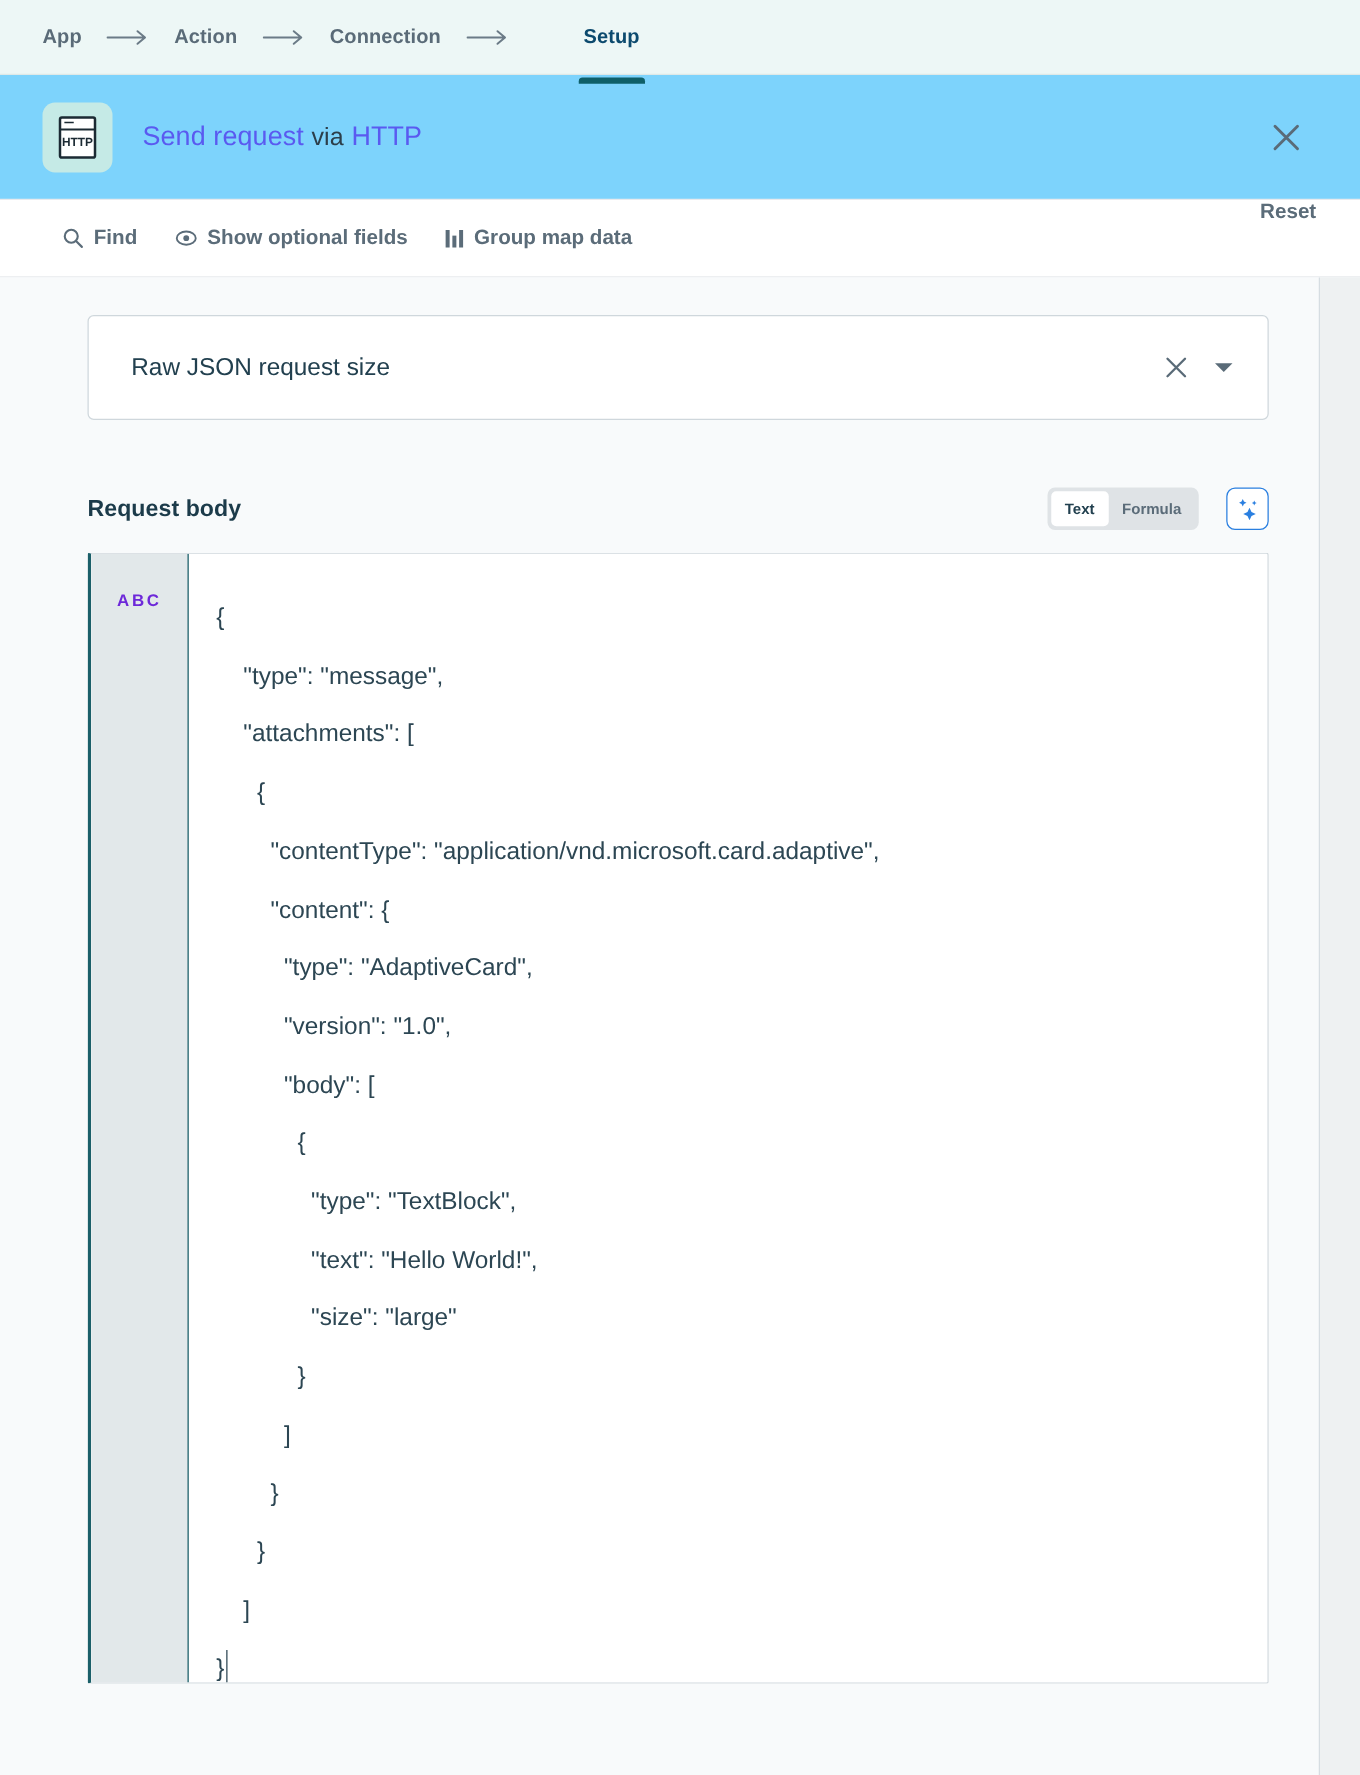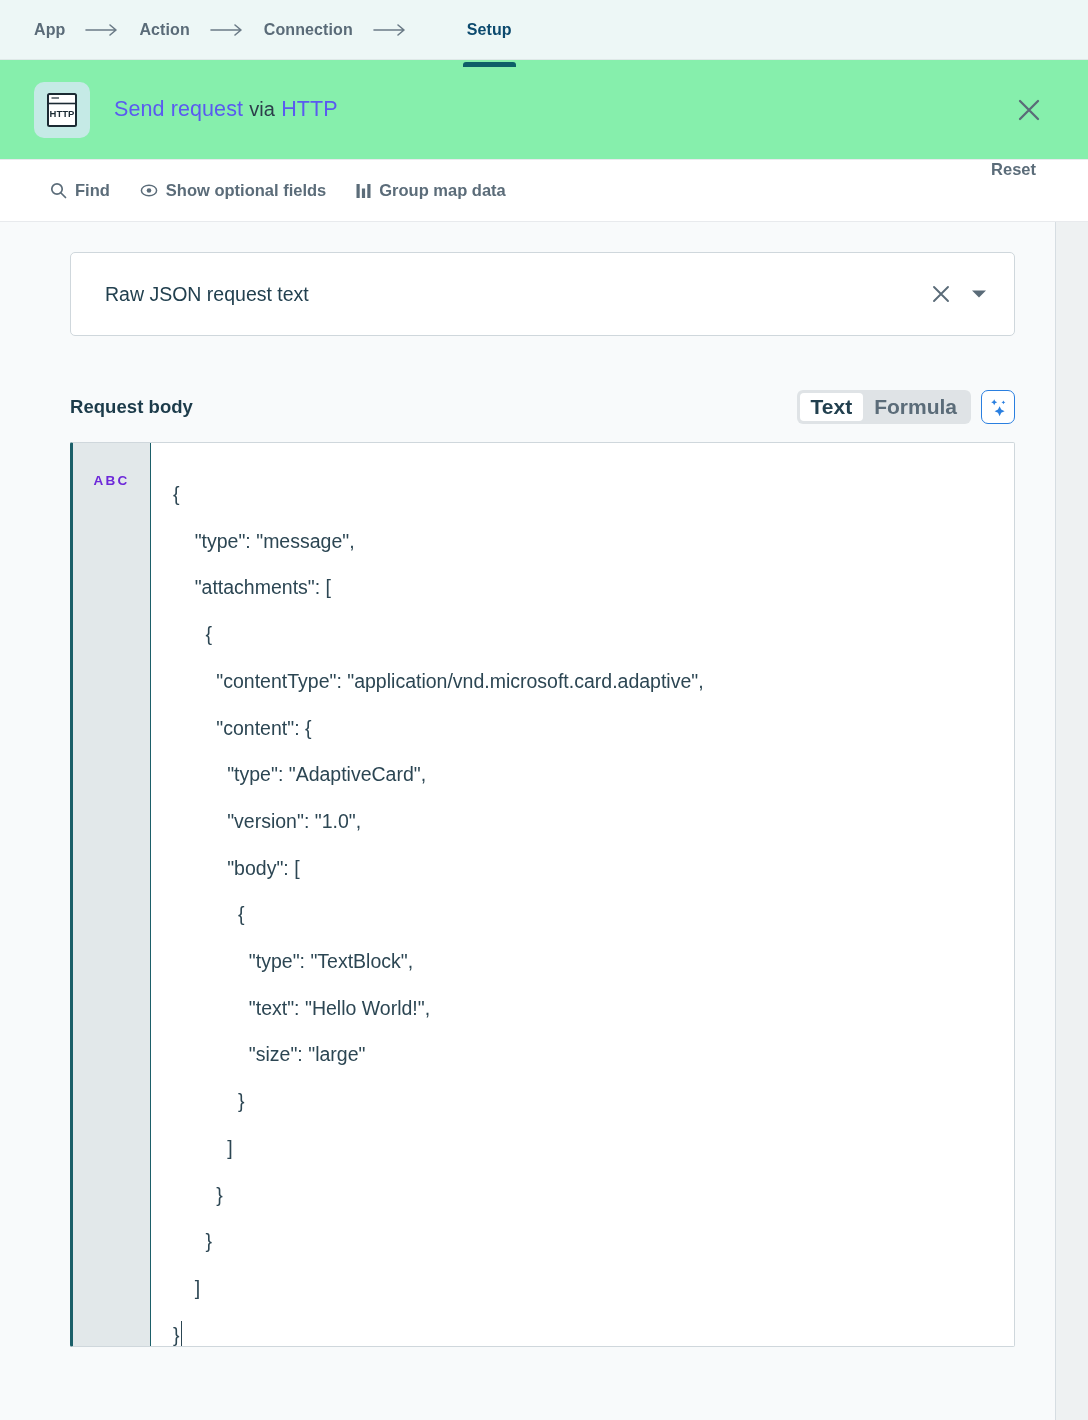--- a/index.html
+++ b/index.html
@@ -51,21 +51,21 @@
   }
   .step-arrow svg { display: block; }
 
   
   .action-header {
     height: 100px;
     display: flex;
     align-items: center;
     padding: 0 28px 0 34px;
     border-bottom: 1px solid #e8eaed;
-    background: #86efac;
+    background: #7dd3fc;
   }
   .app-icon {
     width: 56px; height: 56px;
     border-radius: 10px;
     background: #c5eae6;
     display: flex; align-items: center; justify-content: center;
     flex: 0 0 auto;
   }
   .app-icon svg { display:block; }
   .action-title {
@@ -109,21 +109,21 @@
     margin-right: 30px;
     cursor: pointer;
     white-space: nowrap;
   }
   .tb-item svg { display:block; flex: 0 0 auto; }
   .tb-reset {
     font-size: 16.5px;
     font-weight: bold;
     color: #5b6c79;
     cursor: pointer;
-    margin-right: 24px;
+    margin-right: 7px;
   }
 
   
   .body-wrap {
     display: flex;
     height: calc(1420px - 60px - 100px - 62px);
   }
   .form-area {
     flex: 1 1 auto;
     background: #f8fafb;
@@ -174,33 +174,34 @@
     font-size: 19px;
     color: #5b6c79;
     letter-spacing: .05px;
   }
 
   .body-head {
     margin-top: 54px;
     display: flex;
     align-items: center;
     width: 945px;
+    gap: 12px;
   }
   .body-head .field-label { margin-bottom: 0; }
   .seg-toggle {
     display: flex;
     background: #dfe3e6;
     border-radius: 6px;
     padding: 3px;
     height: 34px;
     align-items: center;
     margin-left: auto;
   }
   .seg {
-    font-size: 21px;
+    font-size: 12px;
     font-weight: bold;
     color: #5b6c79;
     padding: 0 11px;
     height: 28px;
     display: flex; align-items: center;
     border-radius: 4px;
     cursor: pointer;
   }
   .seg.active {
     background: #fff;
@@ -352,21 +353,21 @@
   <div class="tb-reset">
     <span>Reset</span>
   </div>
 </div>
 
 <div class="body-wrap">
   <div class="form-area">
 
 
     <div class="select-box">
-      <div class="select-value" title="Raw JSON request body">Raw JSON request text</div>
+      <div class="select-value" title="Raw JSON request body">Raw JSON request size</div>
       <div class="sel-clear">
         <svg width="22" height="22" viewBox="0 0 22 22">
             <path d="M4 4l14 14M18 4L4 18" fill="none" stroke="#5a6b78" stroke-width="1.9" stroke-linecap="round"></path>
           </svg>
       </div>
       <div class="sel-chev">
         <svg width="18" height="12" viewBox="0 0 18 12">
             <path d="M2 2.5l7 7 7-7" fill="#5a6b78"></path>
           </svg>
       </div>

